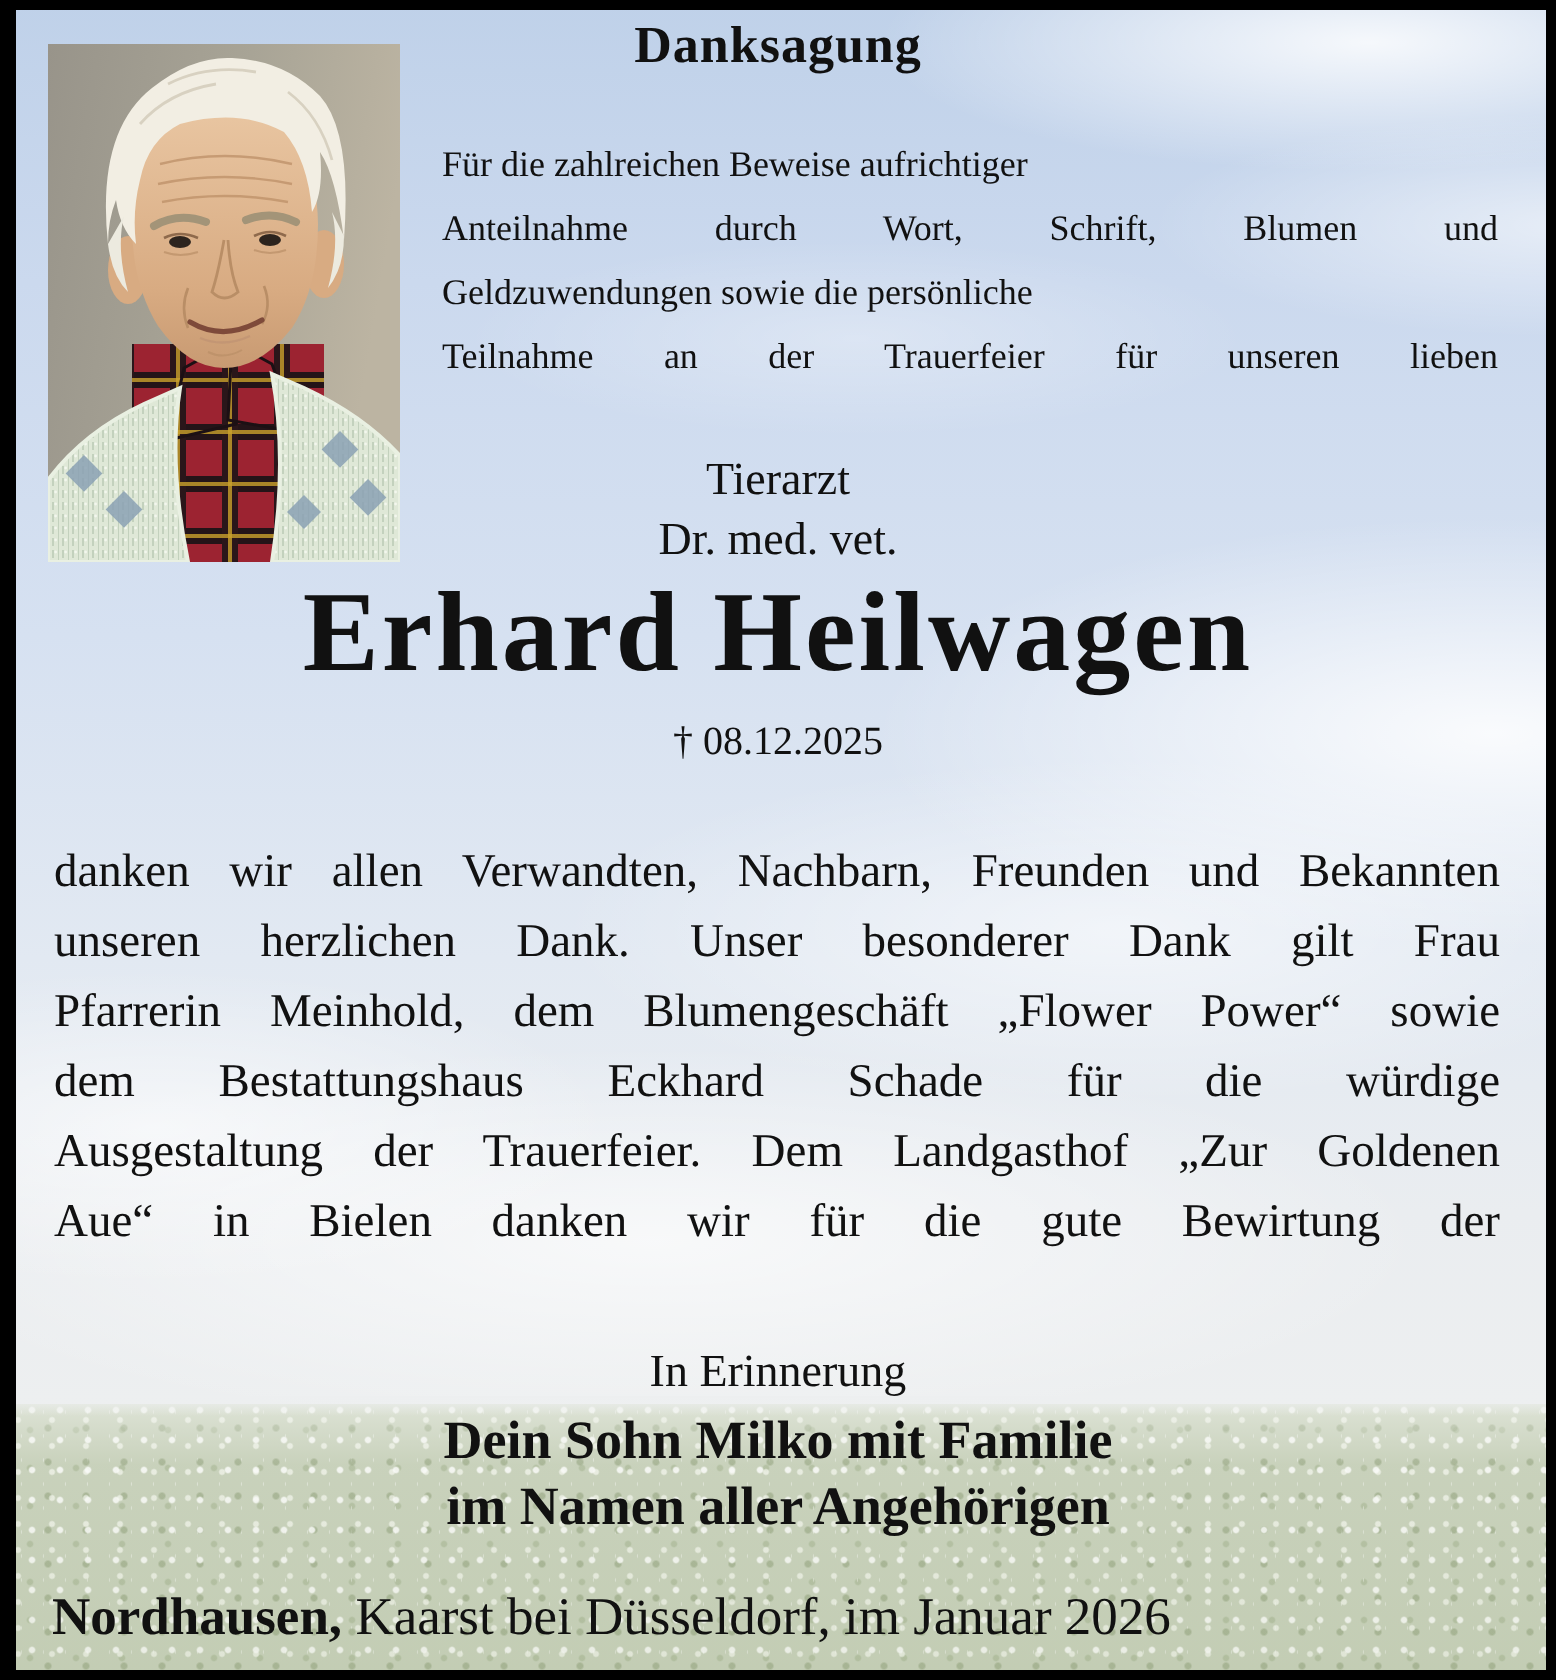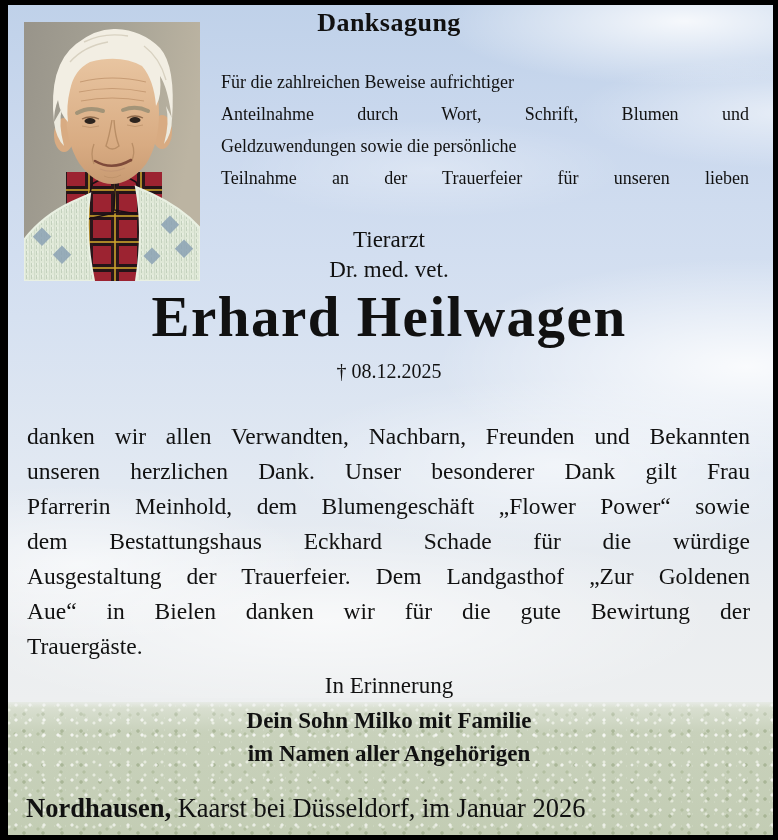--- a/index.html
+++ b/index.html
@@ -53,21 +53,21 @@
   .center{left:0;width:778px;text-align:center;}
   .title{top:8px;font-size:26px;font-weight:bold;letter-spacing:.5px;}
   .photo{left:24px;top:22px;width:176px;height:259px;display:block;}
   .intro{left:221px;top:66px;width:528px;font-size:18px;line-height:32px;}
   .jline{text-align:justify;text-align-last:justify;}
   .profession{top:225px;font-size:23px;line-height:30px;}
   .name{top:284px;font-size:57px;font-weight:bold;letter-spacing:1.5px;}
   .death-date{top:360px;font-size:20px;}
   .body-text{left:27px;top:419px;width:723px;font-size:23.5px;line-height:35px;}
   .remembrance{top:673px;font-size:23px;}
-  .family{top:704px;font-size:23px;font-weight:bold;line-height:33px;}
+  .family{top:704px;font-size:27px;font-weight:bold;line-height:33px;}
   .closing{left:26px;top:793px;width:740px;font-size:26.5px;}
   .closing .place{font-weight:bold;}
 </style>
 </head>
 <body>
 
 <div class="page">
 
   <div class="sky"></div>
   <div class="field"></div>
@@ -176,21 +176,20 @@
 
   <div class="abs center death-date">† 08.12.2025</div>
 
   <div class="abs body-text">
     <div class="jline">danken wir allen Verwandten, Nachbarn, Freunden und Bekannten</div>
     <div class="jline">unseren herzlichen Dank. Unser besonderer Dank gilt Frau</div>
     <div class="jline">Pfarrerin Meinhold, dem Blumengeschäft „Flower Power“ sowie</div>
     <div class="jline">dem Bestattungshaus Eckhard Schade für die würdige</div>
     <div class="jline">Ausgestaltung der Trauerfeier. Dem Landgasthof „Zur Goldenen</div>
     <div class="jline">Aue“ in Bielen danken wir für die gute Bewirtung der</div>
-    <div>Trauergäste.</div>
   </div>
 
   <div class="abs center remembrance">In Erinnerung</div>
 
   <div class="abs center family">
     <div>Dein Sohn Milko mit Familie</div>
     <div>im Namen aller Angehörigen</div>
   </div>
 
   <div class="abs closing"><span class="place">Nordhausen,</span><span> Kaarst bei Düsseldorf, im Januar 2026</span></div>

